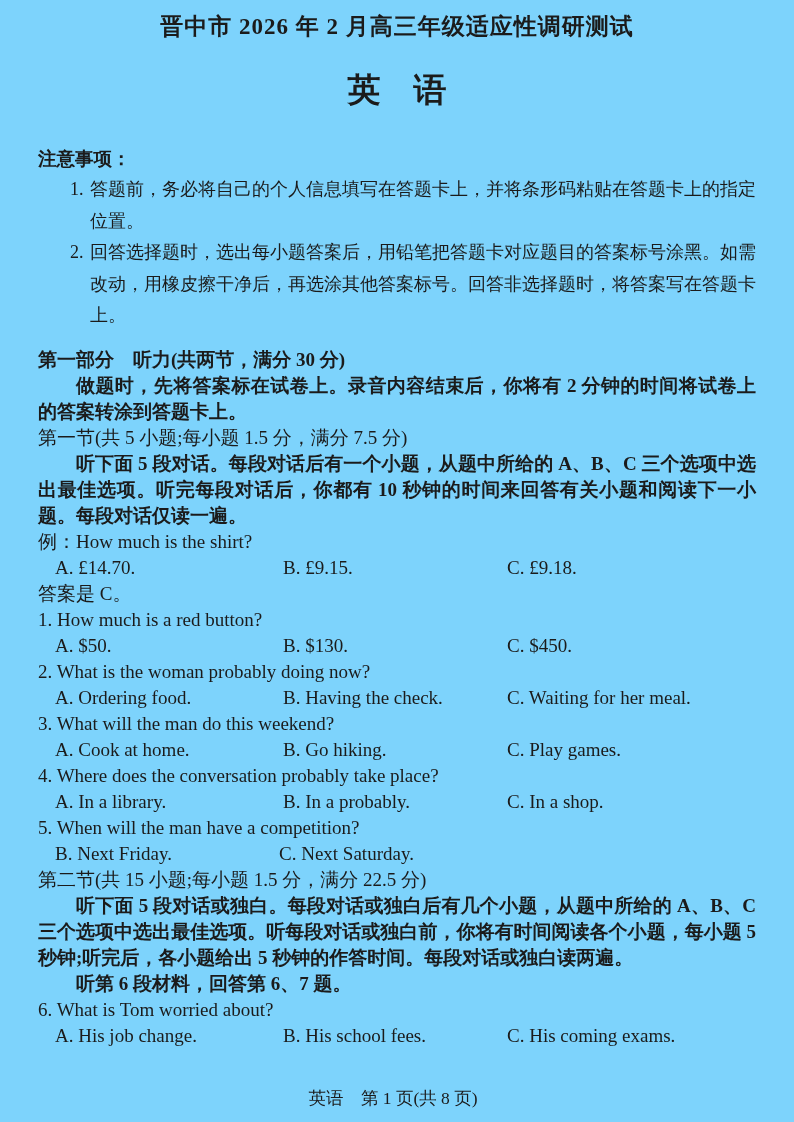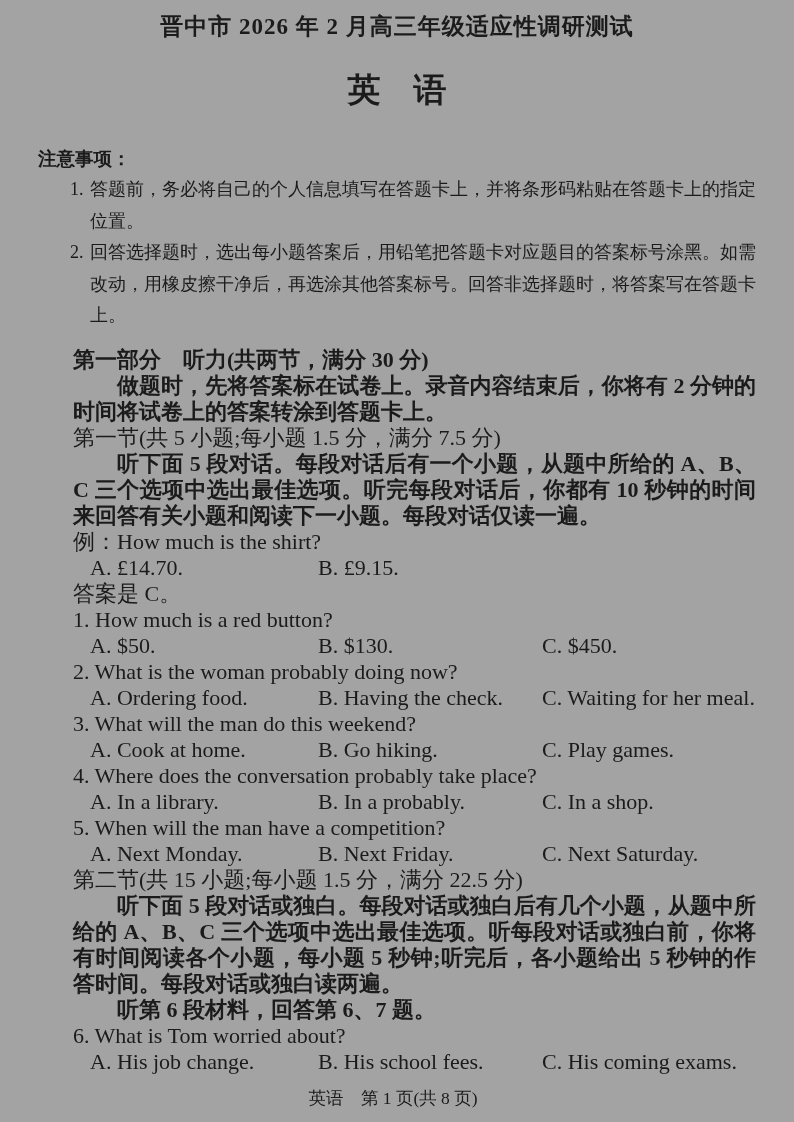--- a/index.html
+++ b/index.html
@@ -5,21 +5,21 @@
   html, body {
     margin: 0;
     padding: 0;
     background: #e8e8e8;
   }
   .page {
     position: relative;
     width: 794px;
     height: 1122px;
     margin: 0 auto;
-    background: #a3a3a3;
+    background: #7dd3fc;
     color: #1b1b1b;
     font-family: "Liberation Serif", "DejaVu Serif", serif;
     box-sizing: border-box;
     padding: 10px 38px 0 38px;
     overflow: hidden;
   }
   .title {
     margin: 2px 0 0 0;
     font-size: 23px;
     font-weight: bold;
@@ -47,23 +47,22 @@
     font-size: 18px;
     line-height: 31.5px;
     padding-left: 52px;
     text-align: justify;
   }
   .notice-num {
     position: absolute;
     left: 32px;
   }
   .main {
-    font-size: 22px;
+    font-size: 19px;
     line-height: 26px;
-    margin-left: 35px;
   }
   .part-heading {
     margin-top: 15px;
     font-weight: bold;
   }
   .para {
     margin: 0;
     text-indent: 2em;
     text-align: justify;
     font-weight: bold;
@@ -113,20 +112,21 @@
     <div class="part-heading">第一部分　听力(共两节，满分 30 分)</div>
     <p class="para">做题时，先将答案标在试卷上。录音内容结束后，你将有 2 分钟的时间将试卷上的答案转涂到答题卡上。</p>
 
     <div class="plain-line">第一节(共 5 小题;每小题 1.5 分，满分 7.5 分)</div>
     <p class="para">听下面 5 段对话。每段对话后有一个小题，从题中所给的 A、B、C 三个选项中选出最佳选项。听完每段对话后，你都有 10 秒钟的时间来回答有关小题和阅读下一小题。每段对话仅读一遍。</p>
 
     <div class="plain-line">例：How much is the shirt?</div>
     <div class="options-row">
       <span class="opt-a">A. £14.70.</span>
       <span class="opt-b">B. £9.15.</span>
+      <span class="opt-c">C. £9.18.</span>
     </div>
     <div class="plain-line">答案是 C。</div>
 
     <div class="plain-line">1. How much is a red button?</div>
     <div class="options-row">
       <span class="opt-a">A. $50.</span>
       <span class="opt-b">B. $130.</span>
       <span class="opt-c">C. $450.</span>
     </div>
 
@@ -146,21 +146,20 @@
 
     <div class="plain-line">4. Where does the conversation probably take place?</div>
     <div class="options-row">
       <span class="opt-a">A. In a library.</span>
       <span class="opt-b">B. In a probably.</span>
       <span class="opt-c">C. In a shop.</span>
     </div>
 
     <div class="plain-line">5. When will the man have a competition?</div>
     <div class="options-row">
-      <span class="opt-a">A. Next Monday.</span>
       <span class="opt-b">B. Next Friday.</span>
       <span class="opt-c">C. Next Saturday.</span>
     </div>
 
     <div class="plain-line">第二节(共 15 小题;每小题 1.5 分，满分 22.5 分)</div>
     <p class="para">听下面 5 段对话或独白。每段对话或独白后有几个小题，从题中所给的 A、B、C 三个选项中选出最佳选项。听每段对话或独白前，你将有时间阅读各个小题，每小题 5 秒钟;听完后，各小题给出 5 秒钟的作答时间。每段对话或独白读两遍。</p>
     <div class="para">听第 6 段材料，回答第 6、7 题。</div>
 
     <div class="plain-line">6. What is Tom worried about?</div>
     <div class="options-row">

